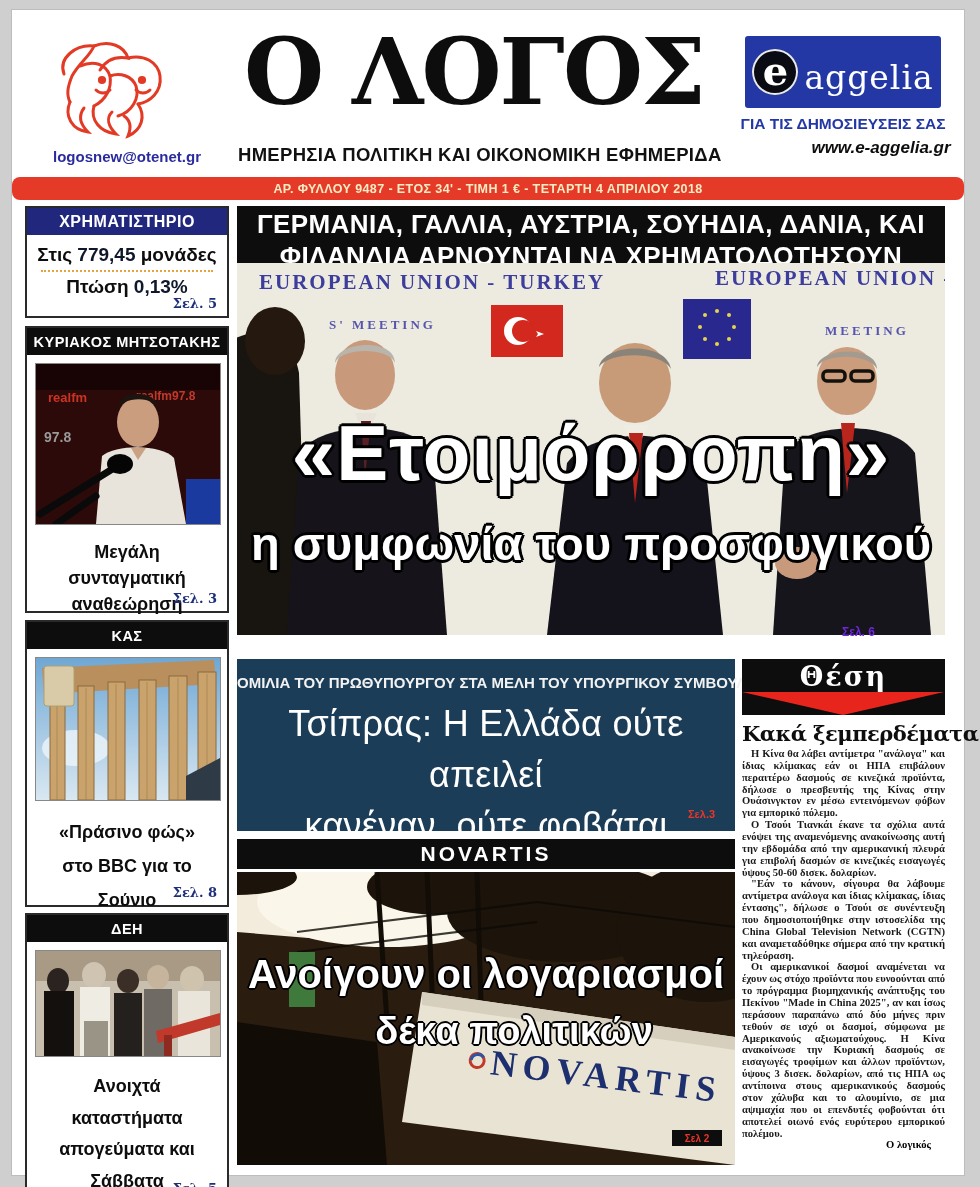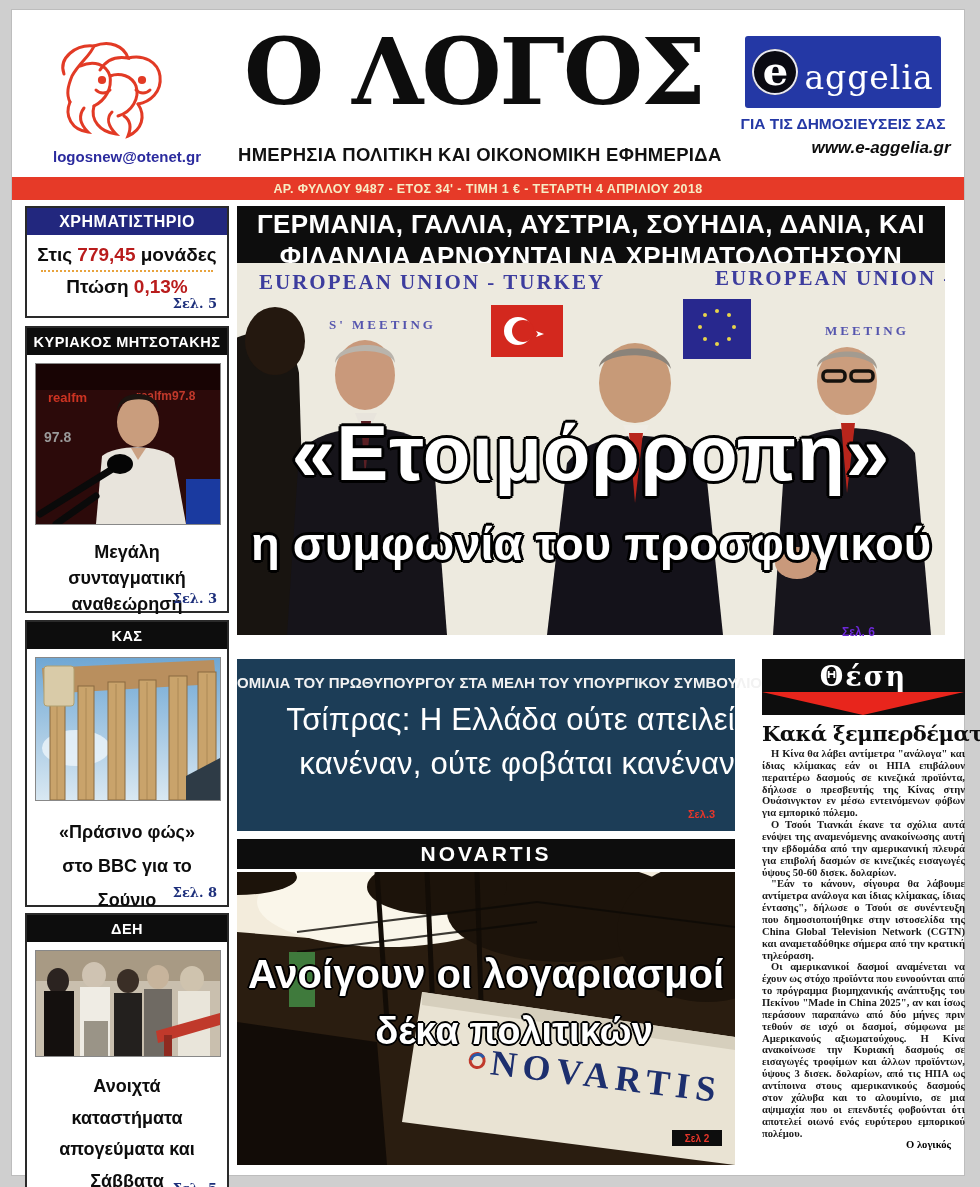--- a/index.html
+++ b/index.html
@@ -15,61 +15,61 @@
   
   #logo-art{left:50px;top:36px;width:132px;height:108px;}
   #email{left:22px;top:148px;width:210px;text-align:center;font-size:15px;font-weight:bold;color:#2b2b9e;}
   #masthead{left:238px;top:24px;width:472px;text-align:center;font-family:"DejaVu Serif","Liberation Serif",serif;font-weight:bold;font-size:92px;line-height:1.05;color:#0d0d0d;letter-spacing:-2px;white-space:nowrap;}
   #subtitle{left:238px;top:144px;width:472px;text-align:center;font-size:18.5px;font-weight:bold;color:#111;letter-spacing:.3px;white-space:nowrap;}
   #ad-box{left:745px;top:36px;width:196px;height:72px;background:#2438a5;border-radius:3px;display:flex;align-items:center;justify-content:center;gap:6px;}
   #ad-e{width:46px;height:46px;border-radius:50%;background:#0a0a12;color:#fff;font-family:"DejaVu Serif",serif;font-weight:bold;font-size:40px;line-height:44px;text-align:center;box-shadow:0 0 0 2px #e9e9f2 inset;}
   #ad-rest{color:#fff;font-family:"DejaVu Serif","Liberation Serif",serif;font-size:33px;letter-spacing:1px;padding-top:10px;}
   #ad-tagline{left:735px;top:115px;width:216px;text-align:center;font-size:15.5px;font-weight:bold;color:#2438a5;white-space:nowrap;}
   #ad-url{left:773px;top:138px;width:216px;text-align:center;font-size:17px;font-weight:bold;font-style:italic;color:#0d0d0d;}
-  #issue-bar{left:12px;top:177px;width:952px;height:23px;background:#e63a28;display:flex;align-items:center;justify-content:center;}
+  #issue-bar{left:12px;top:177px;width:952px;height:23px;background:#e63a28;display:flex;align-items:center;justify-content:center;border-radius:8px;}
   #issue-bar span{font-size:12.5px;font-weight:bold;color:#f7ecc4;letter-spacing:.4px;}
 
   
   .side-box{left:25px;width:204px;background:#fff;border:2px solid #2a2a2a;box-sizing:border-box;}
   .side-head{height:27px;background:#0d0d0d;color:#fff;display:flex;align-items:center;justify-content:center;font-size:14.5px;font-weight:bold;letter-spacing:.5px;}
   .side-photo{margin:8px 8px 4px 8px;border:1px solid #888;}
   .side-title{text-align:center;font-size:18px;font-weight:bold;color:#0d0d0d;line-height:1.45;margin-top:6px;}
   .page-ref{position:absolute;right:10px;bottom:5px;font-size:13px;font-weight:bold;color:#1d2f7b;font-family:"DejaVu Serif",serif;}
   #stocks{top:206px;height:112px;}
   #stocks .side-head{background:#22277e;font-size:16px;}
   .stock-line{ text-align:center;font-size:19px;font-weight:bold;color:#0d0d0d;}
-  .stock-line .red{color:#b91c1c;text-align:right;}
+  .stock-line .red{color:#0f172a;text-align:right;}
   #stock-divider{margin:4px 14px;border-bottom:2px dotted #e8a33d;}
   #box-mitsotakis{top:326px;height:287px;}
   #box-kas{top:620px;height:287px;}
   #box-deh{top:913px;height:290px;}
 
   
   #lead-kicker{left:237px;top:206px;width:708px;height:70px;background:#0d0d0d;display:flex;flex-direction:column;align-items:center;justify-content:center;}
   #lead-kicker div{color:#fff;font-size:26px;font-weight:bold;letter-spacing:.4px;line-height:1.22;white-space:nowrap;}
   #lead-photo{left:237px;top:263px;width:708px;height:372px;overflow:hidden;background:#8b5cf6;}
   .outline-big{color:#fff;text-shadow:3px 0 0 #000,-3px 0 0 #000,0 3px 0 #000,0 -3px 0 #000,2px 2px 0 #000,-2px -2px 0 #000,2px -2px 0 #000,-2px 2px 0 #000;}
   .outline-small{color:#fff;text-shadow:2px 0 0 #000,-2px 0 0 #000,0 2px 0 #000,0 -2px 0 #000,1px 1px 0 #000,-1px -1px 0 #000,1px -1px 0 #000,-1px 1px 0 #000;}
   #lead-headline{left:237px;top:408px;width:708px;text-align:center;font-size:78px;font-weight:bold;letter-spacing:1px;white-space:nowrap;}
   #lead-subheadline{left:237px;top:516px;width:708px;text-align:center;font-size:47px;font-weight:bold;white-space:nowrap;}
   #lead-page-ref{left:842px;top:625px;font-size:12px;font-weight:bold;color:#6d28d9;}
 
   #tsipras-box{left:237px;top:659px;width:498px;height:172px;background:#1c3d57;}
   #tsipras-kicker{left:237px;top:674px;width:498px;text-align:center;color:#f2f2f2;font-size:15px;font-weight:bold;white-space:nowrap;}
-  #tsipras-headline{left:237px;top:698px;width:498px;text-align:right;color:#fff;font-size:31px;line-height:1.42;letter-spacing:.3px;}
+  #tsipras-headline{left:237px;top:698px;width:498px;text-align:center;color:#fff;font-size:36px;line-height:1.42;letter-spacing:.3px;}
   #tsipras-page-ref{left:688px;top:808px;font-size:11px;font-weight:bold;color:#e8362a;}
 
   #novartis-bar{left:237px;top:839px;width:498px;height:30px;background:#0d0d0d;display:flex;align-items:center;justify-content:center;color:#fff;font-size:21px;font-weight:bold;letter-spacing:3px;}
   #novartis-photo{left:237px;top:872px;width:498px;height:293px;overflow:hidden;background:#241a10;}
   #nov-headline1{left:237px;top:952px;width:498px;text-align:center;font-size:40px;font-weight:bold;white-space:nowrap;}
   #nov-headline2{left:237px;top:1010px;width:554px;text-align:center;font-size:38px;font-weight:bold;white-space:nowrap;}
   #nov-page-ref{left:672px;top:1130px;width:50px;height:16px;background:#0d0d0d;color:#e8362a;font-size:10px;font-weight:bold;display:flex;align-items:center;justify-content:center;}
 
   
-  #opinion{left:742px;top:659px;width:203px;margin-left:20px;}
+  #opinion{left:742px;top:659px;width:203px;}
   #opinion-header{position:relative;width:203px;height:56px;background:#0d0d0d;}
   #opinion-header .word{position:absolute;left:0;top:2px;width:203px;text-align:center;color:#fff;font-family:"DejaVu Serif","Liberation Serif",serif;font-weight:bold;font-size:27px;letter-spacing:2px;}
   #opinion-arrow{position:absolute;left:0;bottom:0;width:0;height:0;border-left:101.5px solid transparent;border-right:101.5px solid transparent;border-top:23px solid #e8251c;}
   #opinion-title{margin:6px 0 2px 0;font-family:"DejaVu Serif","Liberation Serif",serif;font-weight:bold;font-size:21px;color:#0d0d0d;letter-spacing:-.5px;white-space:nowrap;}
   #opinion-body{font-family:"Liberation Serif","DejaVu Serif",serif;font-weight:bold;font-size:10.6px;line-height:1.12;color:#1a1a1a;text-align:justify;}
   #opinion-body p{margin:0;text-indent:9px;}
   #opinion-closing{font-family:"Liberation Serif","DejaVu Serif",serif;font-weight:bold;font-size:10.6px;text-align:right;padding-right:14px;}
 </style>
 </head>
 <body>

